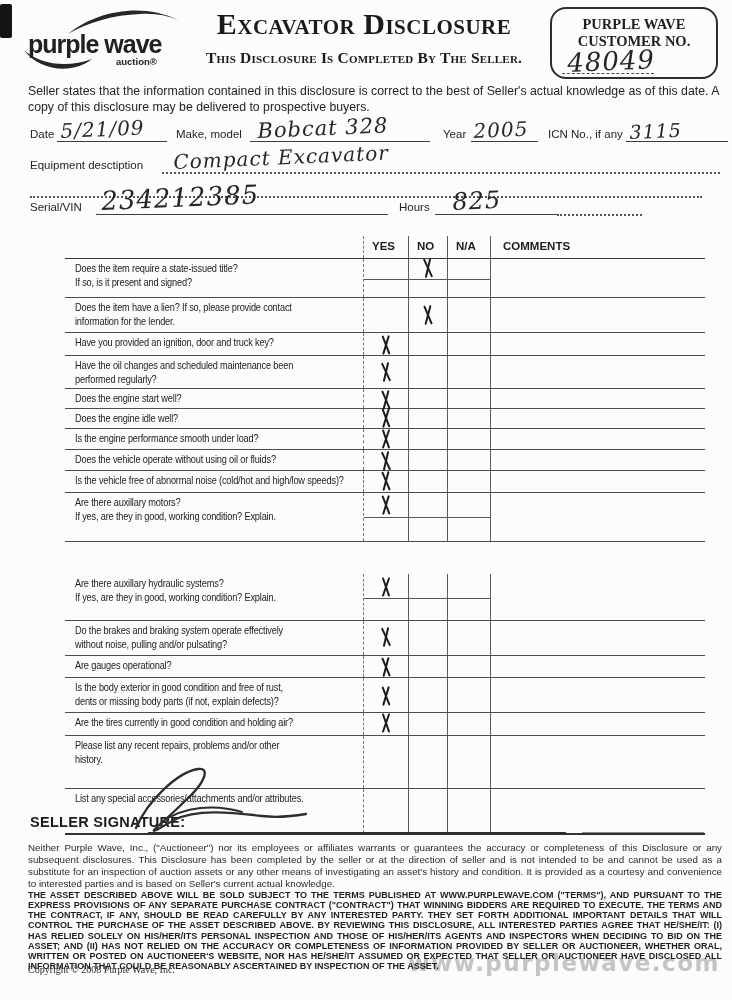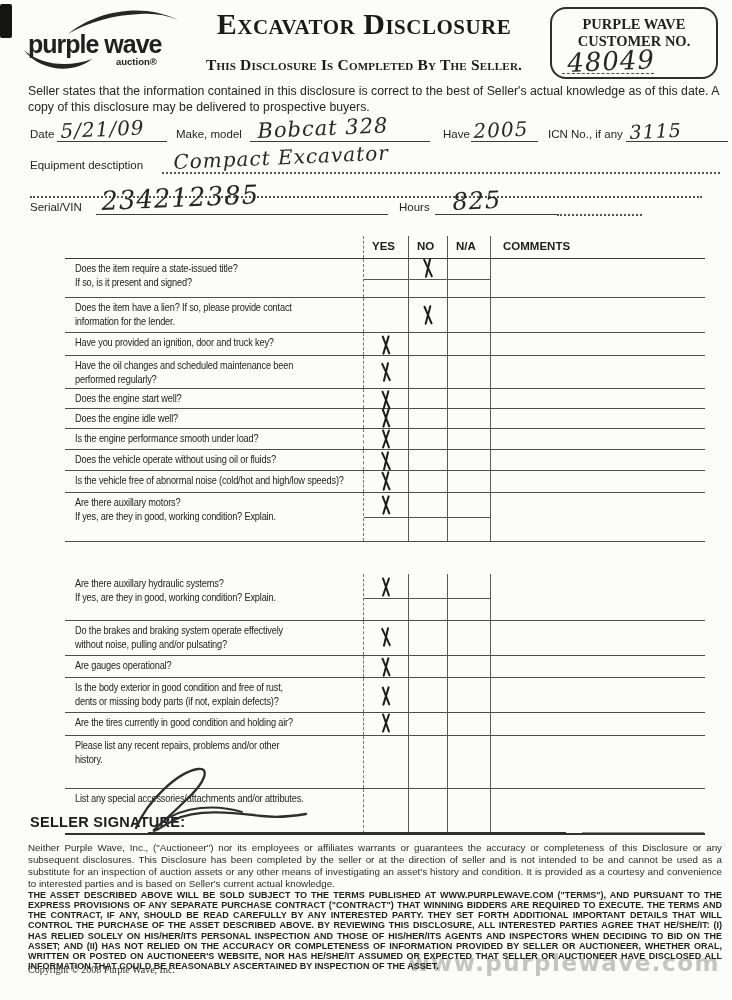--- a/index.html
+++ b/index.html
@@ -11,21 +11,21 @@
   
   .corner-blob{position:absolute;left:0;top:4px;width:12px;height:34px;background:#141414;border-radius:2px;}
   
   .logo{position:absolute;left:16px;top:6px;}
   .title-block{position:absolute;left:178px;top:8px;width:372px;text-align:center;}
   .doc-title{
     font-family:"Liberation Serif","DejaVu Serif",serif;font-variant:small-caps;
     font-weight:bold;font-size:30px;letter-spacing:.5px;color:#1a1a1a;line-height:1.05;
   }
   .doc-subtitle{
-    margin-top:16px;font-family:"Liberation Serif","DejaVu Serif",serif;font-variant:small-caps;
+    margin-top:9px;font-family:"Liberation Serif","DejaVu Serif",serif;font-variant:small-caps;
     font-weight:bold;font-size:15.5px;color:#1a1a1a;letter-spacing:.2px;
   }
   .cust-box{
     position:absolute;right:14px;top:7px;width:168px;height:72px;
     border:2.5px solid #2e2e2e;border-radius:16px;text-align:center;
     font-family:"Liberation Serif","DejaVu Serif",serif;font-weight:bold;font-size:14.5px;
     line-height:1.2;padding-top:7px;box-sizing:border-box;
   }
   .cust-num{position:absolute;left:16px;bottom:-2px;font-size:26px;}
   .cust-underline{position:absolute;left:10px;bottom:3px;width:92px;border-bottom:1.6px dashed #4a4a4a;}
@@ -109,21 +109,21 @@
   <div class="intro">Seller states that the information contained in this disclosure is correct to the best of Seller's actual knowledge as of this date. A copy of this disclosure may be delivered to prospective buyers.</div>
 
   <div class="f-label" style="left:30px;top:128px">Date</div>
   <div class="f-line" style="left:57px;top:141px;width:110px">
     <span class="hw" style="left:4px;font-size:20px">5/21/09</span>
   </div>
   <div class="f-label" style="left:176px;top:128px">Make, model</div>
   <div class="f-line" style="left:250px;top:141px;width:180px">
     <span class="hw" style="left:8px;font-size:21px">Bobcat 328</span>
   </div>
-  <div class="f-label" style="left:443px;top:128px">Have</div>
+  <div class="f-label" style="left:443px;top:128px">Year</div>
   <div class="f-line" style="left:471px;top:141px;width:67px">
     <span class="hw" style="left:3px;font-size:20px">2005</span>
   </div>
   <div class="f-label" style="left:548px;top:128px">ICN No., if any</div>
   <div class="f-line" style="left:626px;top:141px;width:102px">
     <span class="hw" style="left:4px;font-size:19px">3115</span>
   </div>
 
   <div class="f-label" style="left:30px;top:159px">Equipment desctiption</div>
   <div class="f-line dotted" style="left:162px;top:172px;width:558px">

